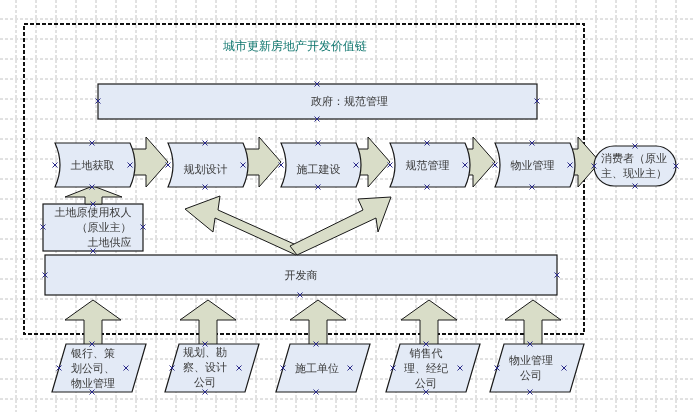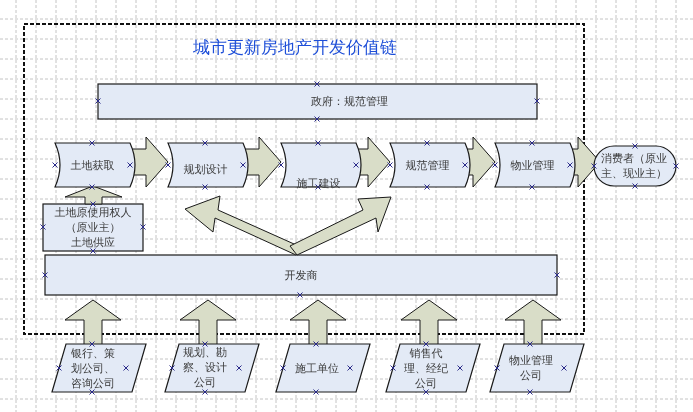--- a/index.html
+++ b/index.html
@@ -8,21 +8,21 @@
     background-color:#ffffff;
     font-family:"DejaVu Sans", sans-serif;
   }
   #grid { position:absolute; left:0; top:0; }
   #diagram { position:absolute; left:0; top:0; }
   .txt {
     position:absolute; color:#3a3a3a; font-size:11px; text-align:center;
     display:flex; align-items:center; justify-content:center; line-height:15px;
     font-family:"DejaVu Sans", sans-serif; white-space:pre-line;
   }
-  .title { font-size:17px; color:#1d4ed8; font-family:Liberation Sans, sans-serif; }
+  .title { font-size:12px; color:#0f766e; font-family:Liberation Mono, monospace; }
 </style>
 </head>
 <body>
 
 <svg id="grid" width="693" height="412">
     <line x1="16" y1="0" x2="16" y2="412" stroke="#c4c4c4" stroke-width="1" stroke-dasharray="3,2"></line>
     <line x1="36" y1="0" x2="36" y2="412" stroke="#c4c4c4" stroke-width="1" stroke-dasharray="3,2"></line>
     <line x1="56" y1="0" x2="56" y2="412" stroke="#c4c4c4" stroke-width="1" stroke-dasharray="3,2"></line>
     <line x1="76" y1="0" x2="76" y2="412" stroke="#c4c4c4" stroke-width="1" stroke-dasharray="3,2"></line>
     <line x1="96" y1="0" x2="96" y2="412" stroke="#c4c4c4" stroke-width="1" stroke-dasharray="3,2"></line>
@@ -172,36 +172,36 @@
       <path d="M527.5,341.5 L532.5,346.5 M532.5,341.5 L527.5,346.5" stroke="#2a2a8a" stroke-width="1"></path>
       <path d="M527.5,389.5 L532.5,394.5 M532.5,389.5 L527.5,394.5" stroke="#2a2a8a" stroke-width="1"></path>
       <path d="M494.5,365.5 L499.5,370.5 M499.5,365.5 L494.5,370.5" stroke="#2a2a8a" stroke-width="1"></path>
       <path d="M561.5,365.5 L566.5,370.5 M566.5,365.5 L561.5,370.5" stroke="#2a2a8a" stroke-width="1"></path>
     </g>
 </svg>
 
 <div class="txt title" style="left:150px;top:34px;width:290px;height:26px;">城市更新房地产开发价值链</div>
 <div class="txt" style="left:98px;top:84px;width:439px;height:35px;margin-left:32px;">政府：规范管理</div>
 <div class="txt" style="left:45px;top:255px;width:512px;height:40px;border-radius:7px;">开发商</div>
-<div class="txt" style="left:43px;top:204px;width:100px;height:47px;">土地原使用权人
+<div class="txt" style="left:43px;top:204px;width:100px;height:47px;text-align:right;">土地原使用权人
 （原业主）
 土地供应</div>
 
 <div class="txt" style="left:55px;top:143px;width:75px;height:44px;">土地获取</div>
 <div class="txt" style="left:168px;top:143px;width:75px;height:52px;">规划设计</div>
-<div class="txt" style="left:281px;top:153px;width:75px;height:60px;text-align:right;">施工建设</div>
+<div class="txt" style="left:281px;top:139px;width:75px;height:60px;text-align:right;">施工建设</div>
 <div class="txt" style="left:390px;top:143px;width:75px;height:44px;">规范管理</div>
 <div class="txt" style="left:495px;top:143px;width:75px;height:44px;">物业管理</div>
 
 <div class="txt" style="left:592px;top:148px;width:84px;height:36px;">消费者（原业
 主、现业主）</div>
 
 <div class="txt" style="left:60px;top:345px;width:66px;height:46px;">银行、策
 划公司、
-咨询公司</div>
+物业管理</div>
 <div class="txt" style="left:172px;top:345px;width:66px;height:46px;font-family:Liberation Mono, monospace;">规划、勘
 察、设计
 公司</div>
 <div class="txt" style="left:284px;top:345px;width:66px;height:46px;">施工单位</div>
 <div class="txt" style="left:393px;top:345px;width:66px;height:46px;">销售代
 理、经纪
 公司</div>
 <div class="txt" style="left:498px;top:345px;width:66px;height:46px;">物业管理
 公司</div>
 

